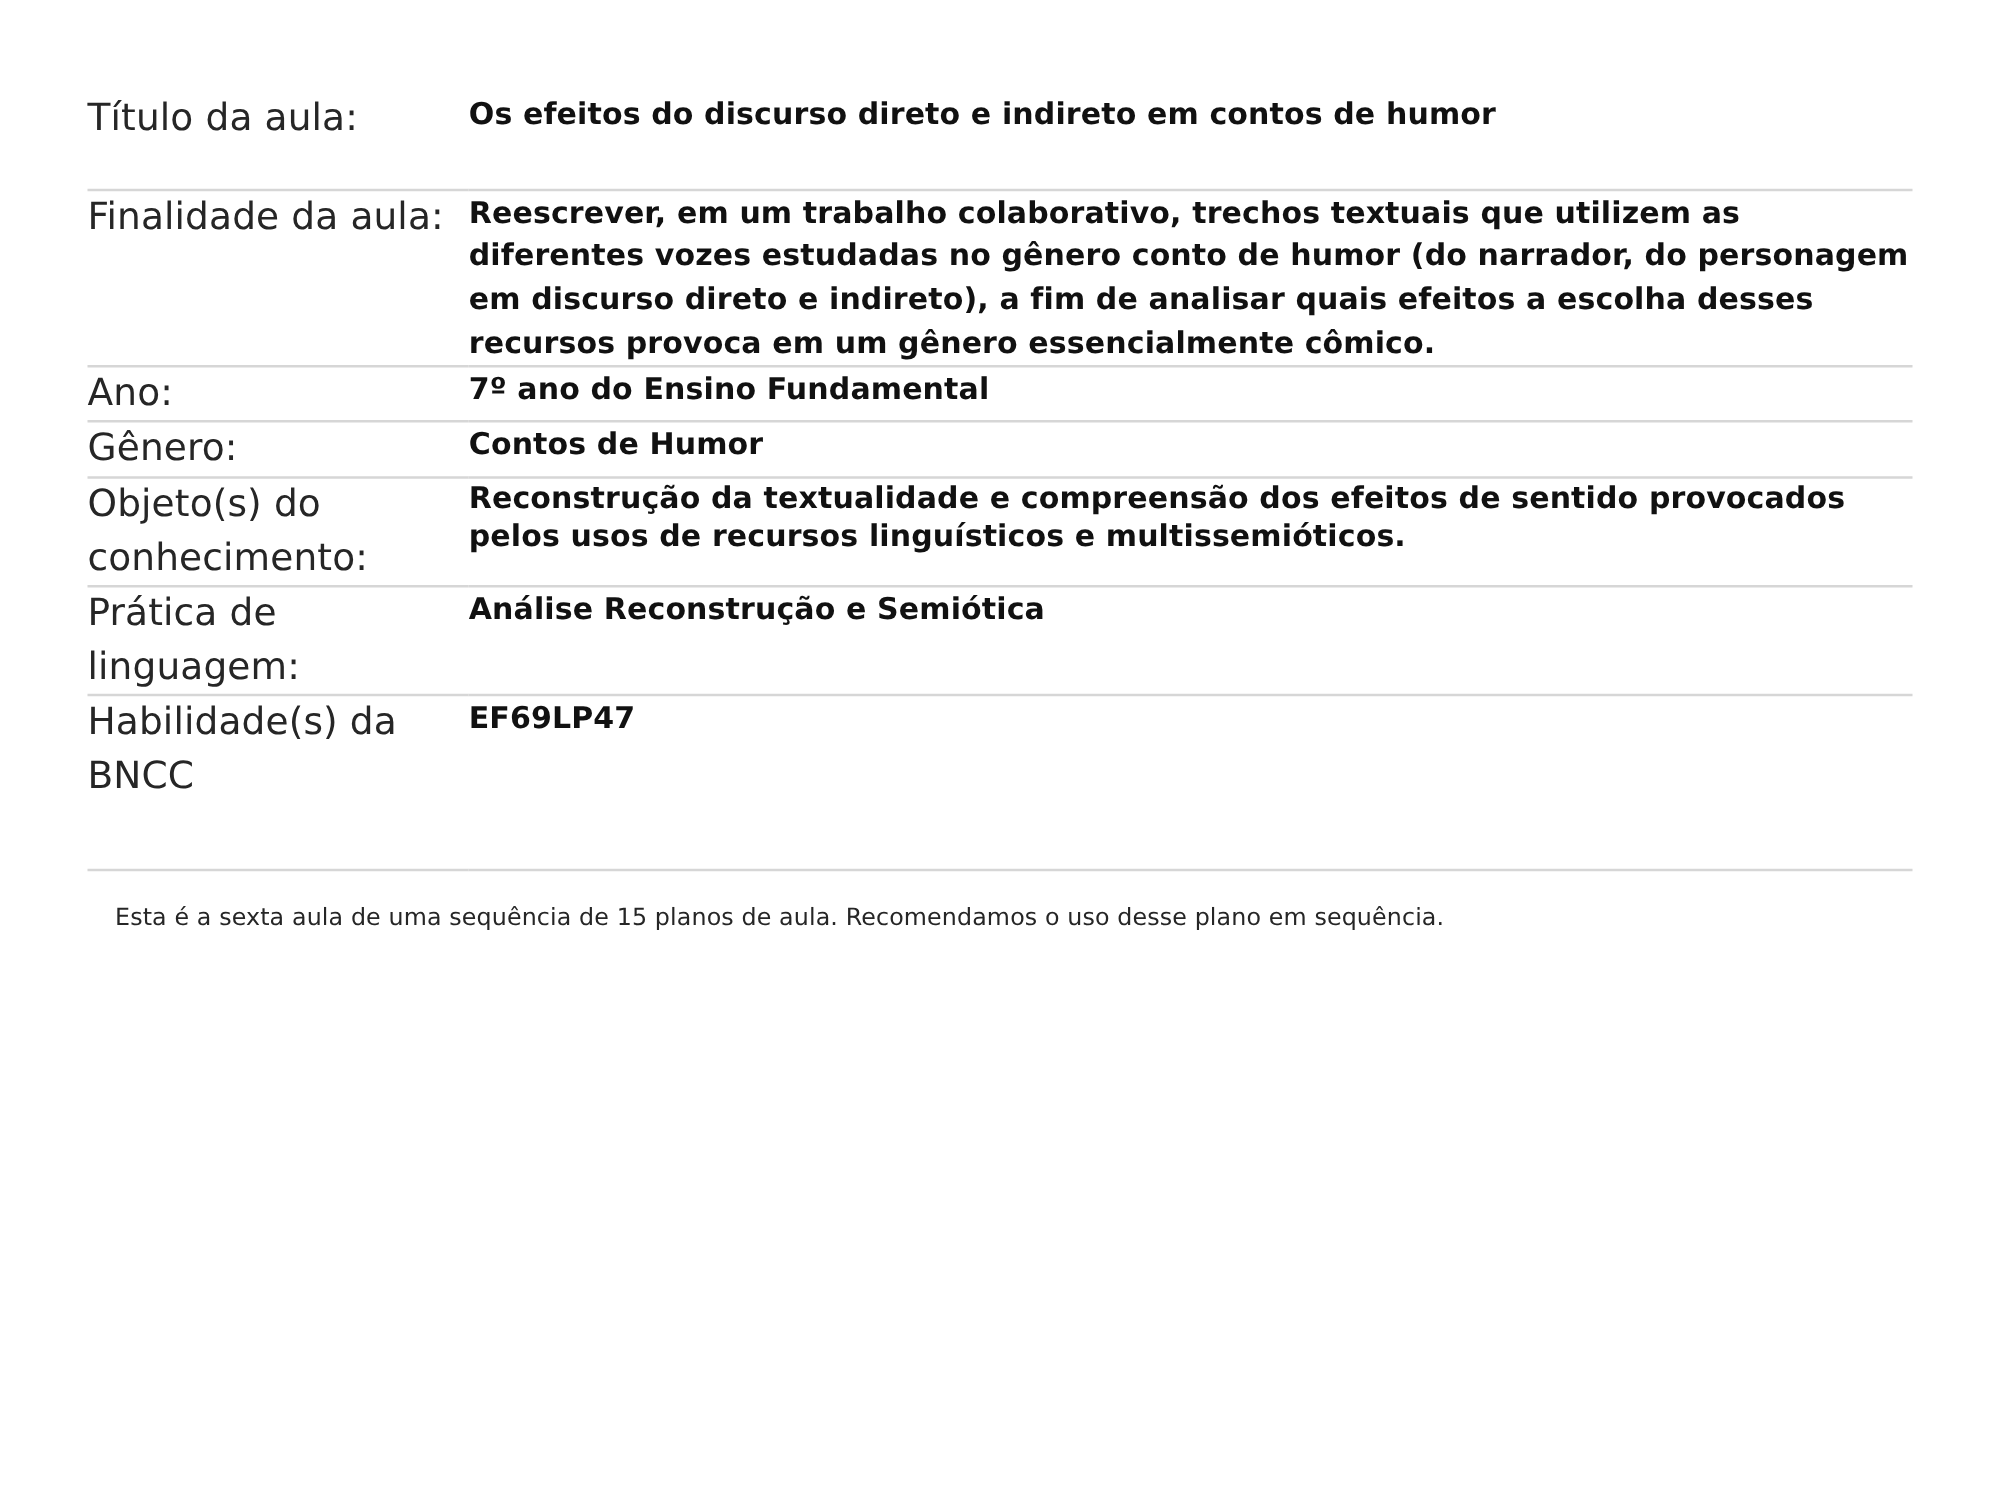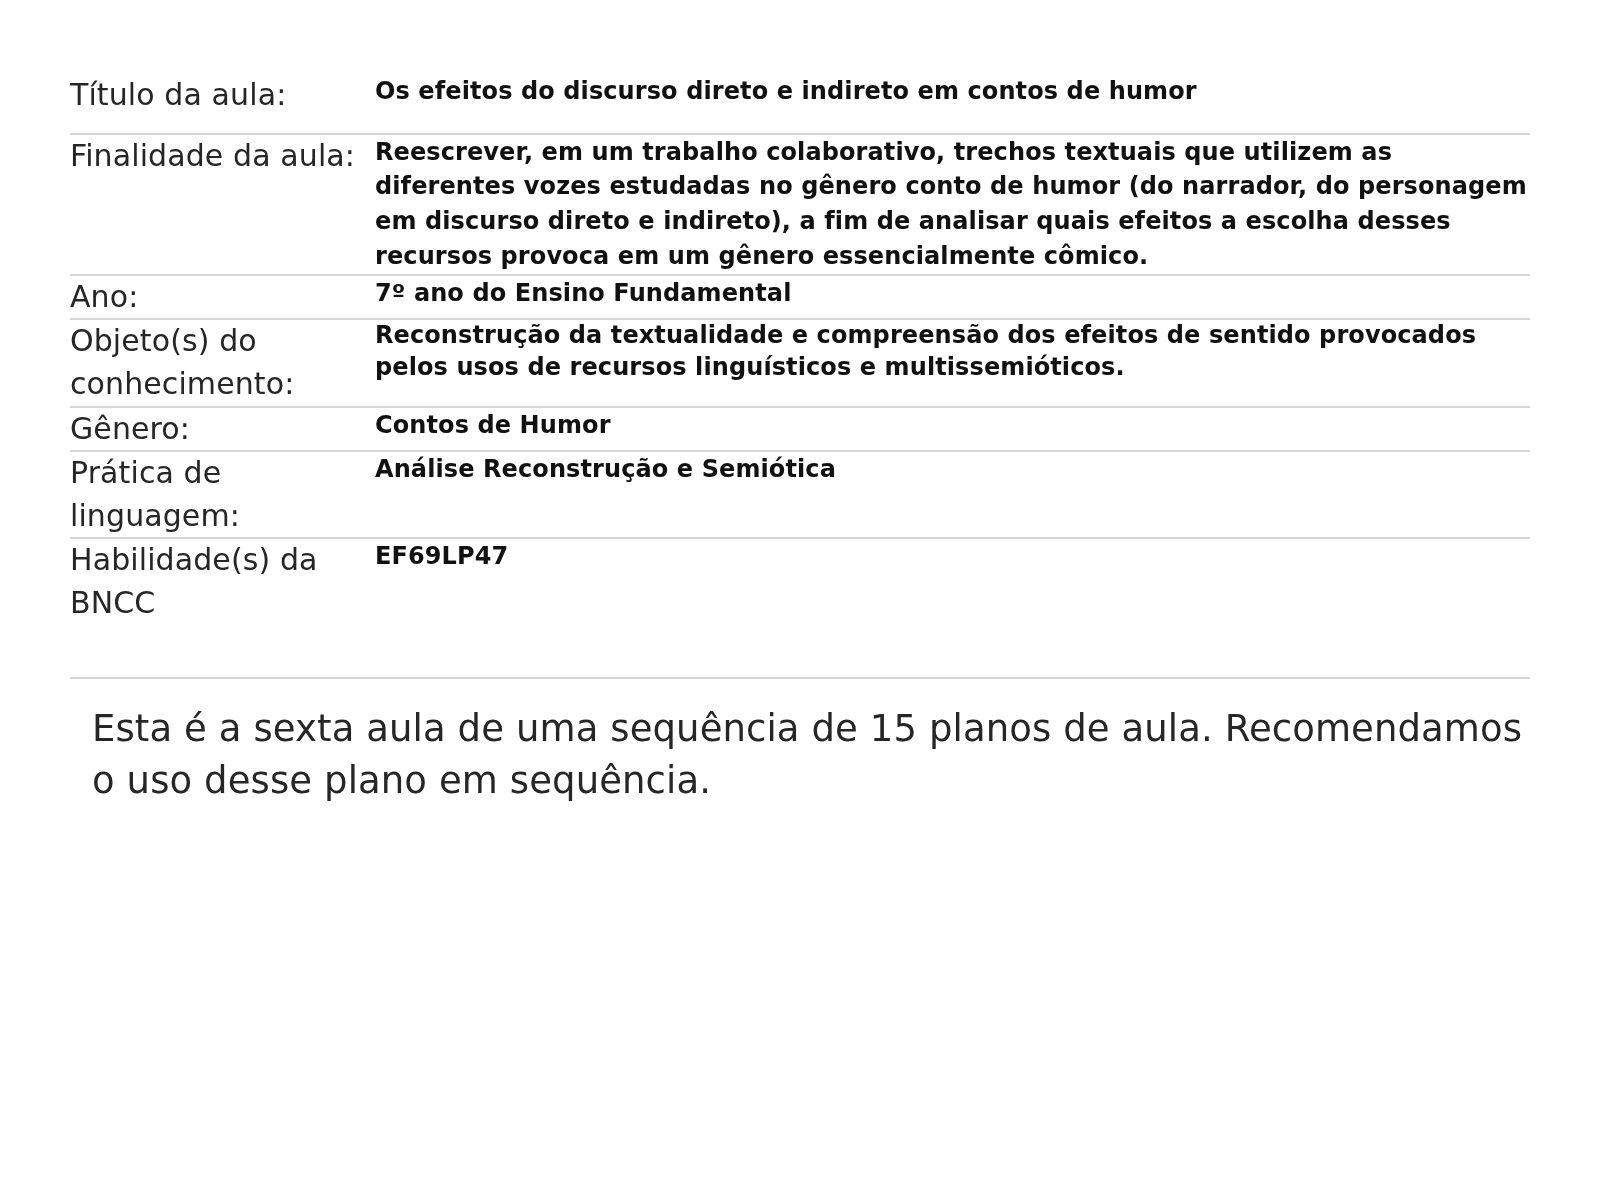--- a/index.html
+++ b/index.html
@@ -48,31 +48,31 @@
     line-height: 1.42;
     font-weight: 700;
     color: #111111;
     letter-spacing: 0.1px;
   }
   
   td.value-cell.dense {
     line-height: 1.39;
     margin-left: 40px;
   }
-  tr.row-title td { padding-top: 26px; padding-bottom: 16px; }
+  tr.row-title td { padding-top: 26px; padding-bottom: 34px; }
   tr.row-finalidade td.value-cell { line-height: 1.45; }
   tr.row-objeto td.value-cell { line-height: 1.3; }
   tr.row-pratica td.label-cell,
   tr.row-pratica td.value-cell { }
   tr.row-habilidade td.label-cell,
   tr.row-habilidade td.value-cell { padding-bottom: 52px; }
   .footnote {
     width: 1452px;
     margin: 24px 0 0 22px;
-    font-size: 37px;
+    font-size: 19px;
     line-height: 1.42;
     font-weight: 400;
     color: #262626;
     letter-spacing: 0.1px;
   }
 </style>
 </head>
 <body>
 
 <div class="page">
@@ -84,27 +84,27 @@
         <td class="value-cell">Os efeitos do discurso direto e indireto em contos de humor</td>
       </tr>
       <tr class="info-row row-finalidade">
         <td class="label-cell">Finalidade da aula:</td>
         <td class="value-cell dense">Reescrever, em um trabalho colaborativo, trechos textuais que utilizem as diferentes vozes estudadas no gênero conto de humor (do narrador, do personagem em discurso direto e indireto), a fim de analisar quais efeitos a escolha desses recursos provoca em um gênero essencialmente cômico.</td>
       </tr>
       <tr class="info-row row-ano">
         <td class="label-cell">Ano:</td>
         <td class="value-cell">7º ano do Ensino Fundamental</td>
       </tr>
+      <tr class="info-row row-genero">
+        <td class="label-cell">Gênero:</td>
+        <td class="value-cell">Contos de Humor</td>
+      </tr>
       <tr class="info-row row-objeto">
         <td class="label-cell">Objeto(s) do conhecimento:</td>
         <td class="value-cell dense">Reconstrução da textualidade e compreensão dos efeitos de sentido provocados pelos usos de recursos linguísticos e multissemióticos.</td>
-      </tr>
-      <tr class="info-row row-genero">
-        <td class="label-cell">Gênero:</td>
-        <td class="value-cell">Contos de Humor</td>
       </tr>
       <tr class="info-row row-pratica">
         <td class="label-cell">Prática de linguagem:</td>
         <td class="value-cell">Análise Reconstrução e Semiótica</td>
       </tr>
       <tr class="info-row row-habilidade">
         <td class="label-cell">Habilidade(s) da BNCC</td>
         <td class="value-cell">EF69LP47</td>
       </tr>
     </tbody>

